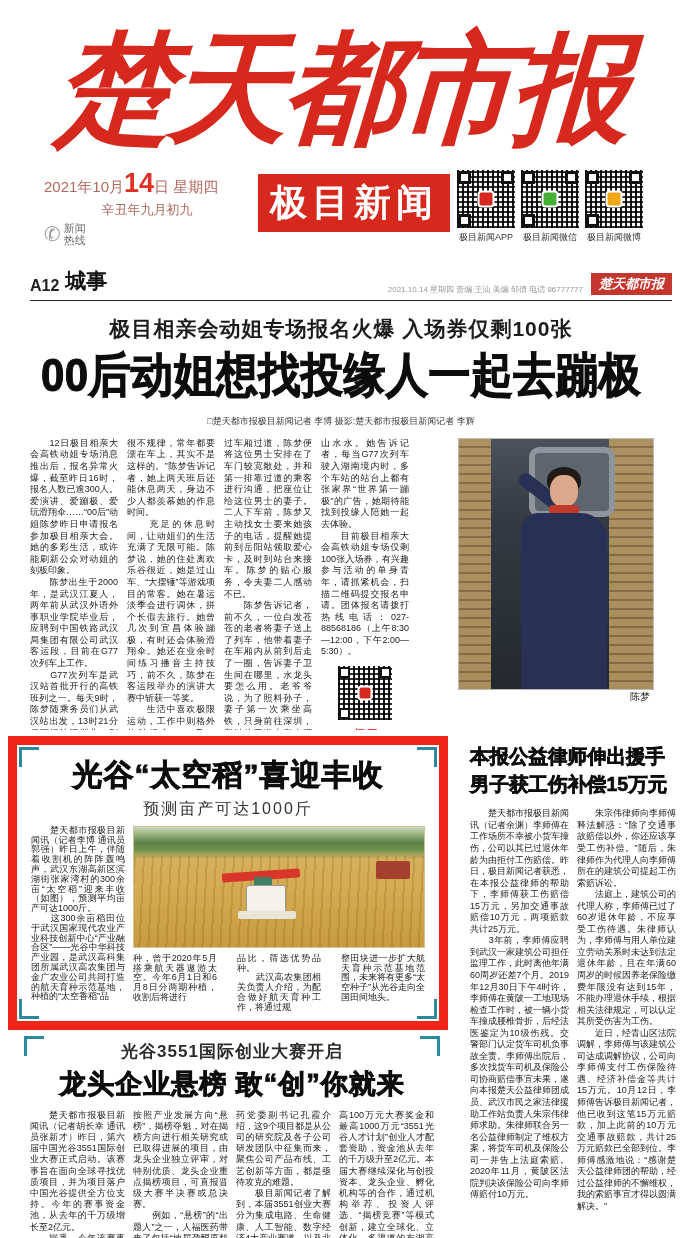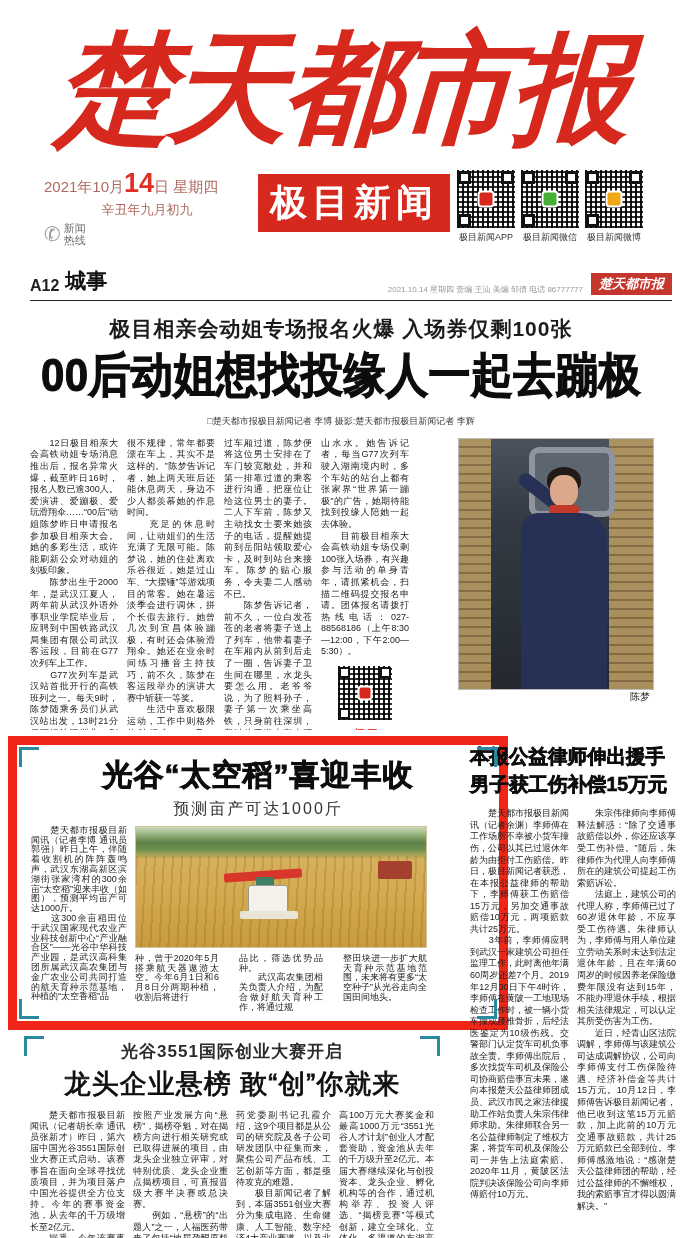--- a/index.html
+++ b/index.html
@@ -74,21 +74,21 @@
   .xq-jimu { color:#e8453c; font-weight:900; font-style:italic; font-size:13px; }
   .heart { font-style:normal; color:#f291b3; font-size:11px; }
   .heart.big { color:#ec5f8a; font-size:15px; }
 
   
   .lower { display:flex; margin-top:6px; }
   .lower-left { width:462px; }
   .lower-right { width:206px; margin-left:8px; }
 
   
-  .rice-box { margin-left:8px; width:500px; border:9px solid #ee2517; background:#fff; }
+  .rice-box { margin-left:8px; width:440px; border:9px solid #ee2517; background:#fff; }
   .rice-inner { position:relative; padding:8px 14px 8px 14px; }
   .corner { position:absolute; width:20px; height:20px; border:0 solid #2c8aa0; }
   .corner.tl { top:2px; left:2px; border-top-width:3px; border-left-width:3px; }
   .corner.tr { top:2px; right:2px; border-top-width:3px; border-right-width:3px; }
   .corner.bl { bottom:2px; left:2px; border-bottom-width:3px; border-left-width:3px; }
   .corner.br { bottom:2px; right:2px; border-bottom-width:3px; border-right-width:3px; }
   .rice-title { text-align:center; font-size:30px; font-weight:900; color:#0d0d0d; margin-top:2px;
     -webkit-text-stroke:0.8px #0d0d0d; letter-spacing:1px; }
   .rice-subtitle { text-align:center; font-size:16px; color:#333; margin-top:3px; letter-spacing:2px; }
   .rice-body { display:flex; margin-top:6px; }
@@ -103,21 +103,21 @@
   .rp-harvester { left:112px; top:58px; width:40px; height:30px; background:#f4f2ea; border:1px solid #999; border-radius:3px; }
   .rp-header { left:104px; top:84px; width:58px; height:8px; background:#e8e4d6; border-radius:2px; }
   .rp-cab { left:120px; top:50px; width:18px; height:12px; background:#3f7f64; border-radius:2px; }
   .rp-truck { right:14px; top:34px; width:34px; height:18px; background:#a5402e; border-radius:2px; }
   .rice-cols { display:flex; gap:20px; margin-top:6px; }
   .rice-cols .col { width:92px; font-size:9px; line-height:9.8px; }
 
   
   .contest-box { position:relative; margin:4px 0 0 22px; width:420px; padding:6px 8px 6px 8px; }
   .contest-kicker { text-align:center; font-size:17px; color:#2b2b2b; font-weight:600; letter-spacing:1px; }
-  .contest-title { text-align:center; font-size:27px; font-weight:400; color:#0d0d0d; margin-top:3px;
+  .contest-title { text-align:center; font-size:27px; font-weight:700; color:#0d0d0d; margin-top:3px;
     -webkit-text-stroke:0.8px #0d0d0d; letter-spacing:1px; }
   .contest-cols { display:flex; gap:8px; margin-top:8px; }
   .contest-cols .col { width:97px; font-size:9px; line-height:11.2px; }
 
   
   .law-title { font-size:19.5px; font-weight:900; color:#0d0d0d; line-height:1.45; margin-top:6px;
     -webkit-text-stroke:0.7px #0d0d0d; white-space:nowrap; }
   .law-cols { display:flex; gap:8px; margin-top:10px; }
   .law-cols .col { width:99px; font-size:9px; line-height:11.55px; }
 </style>

